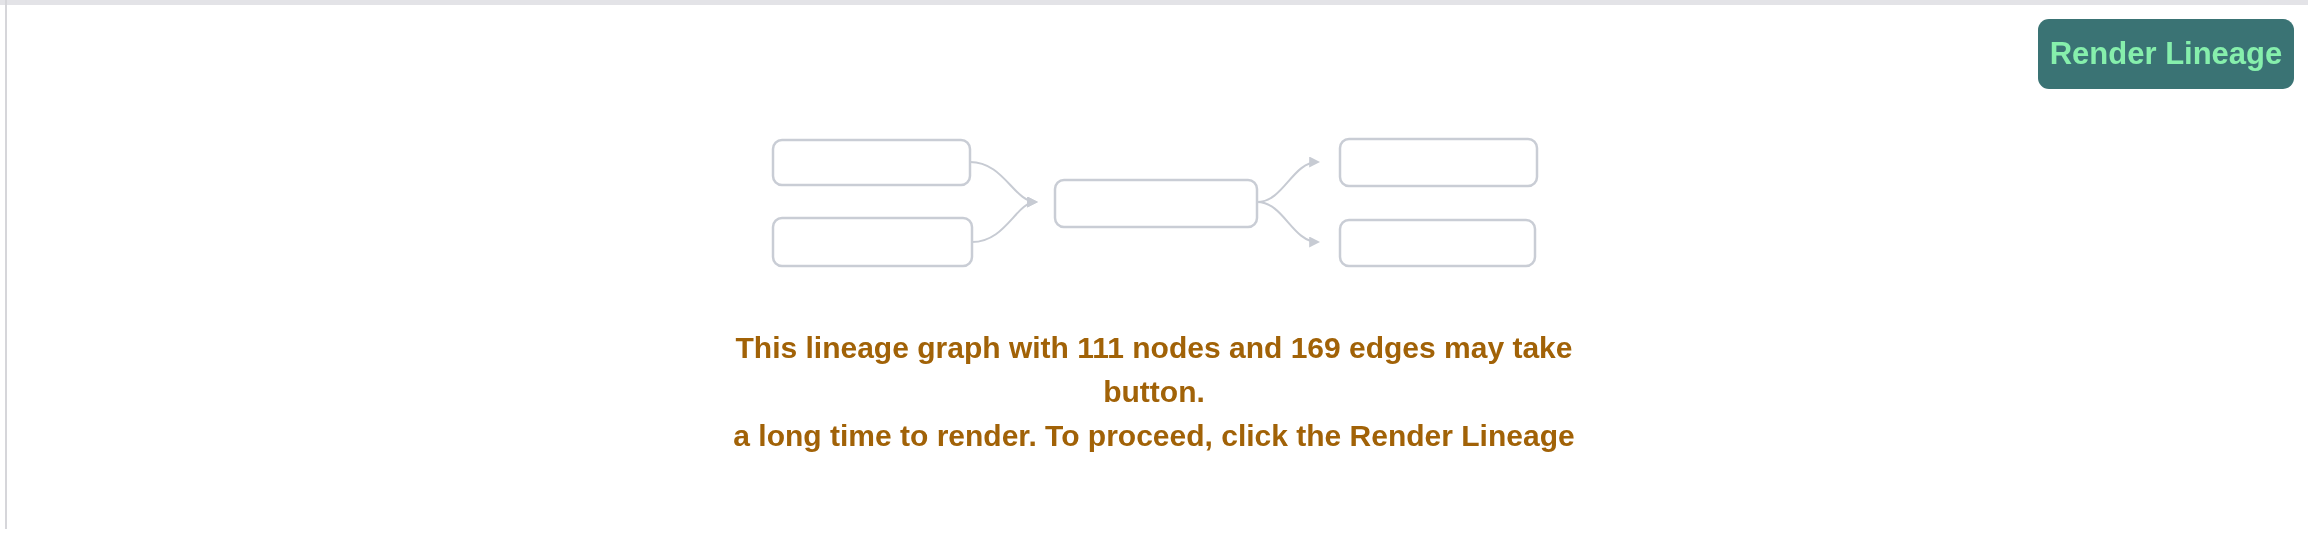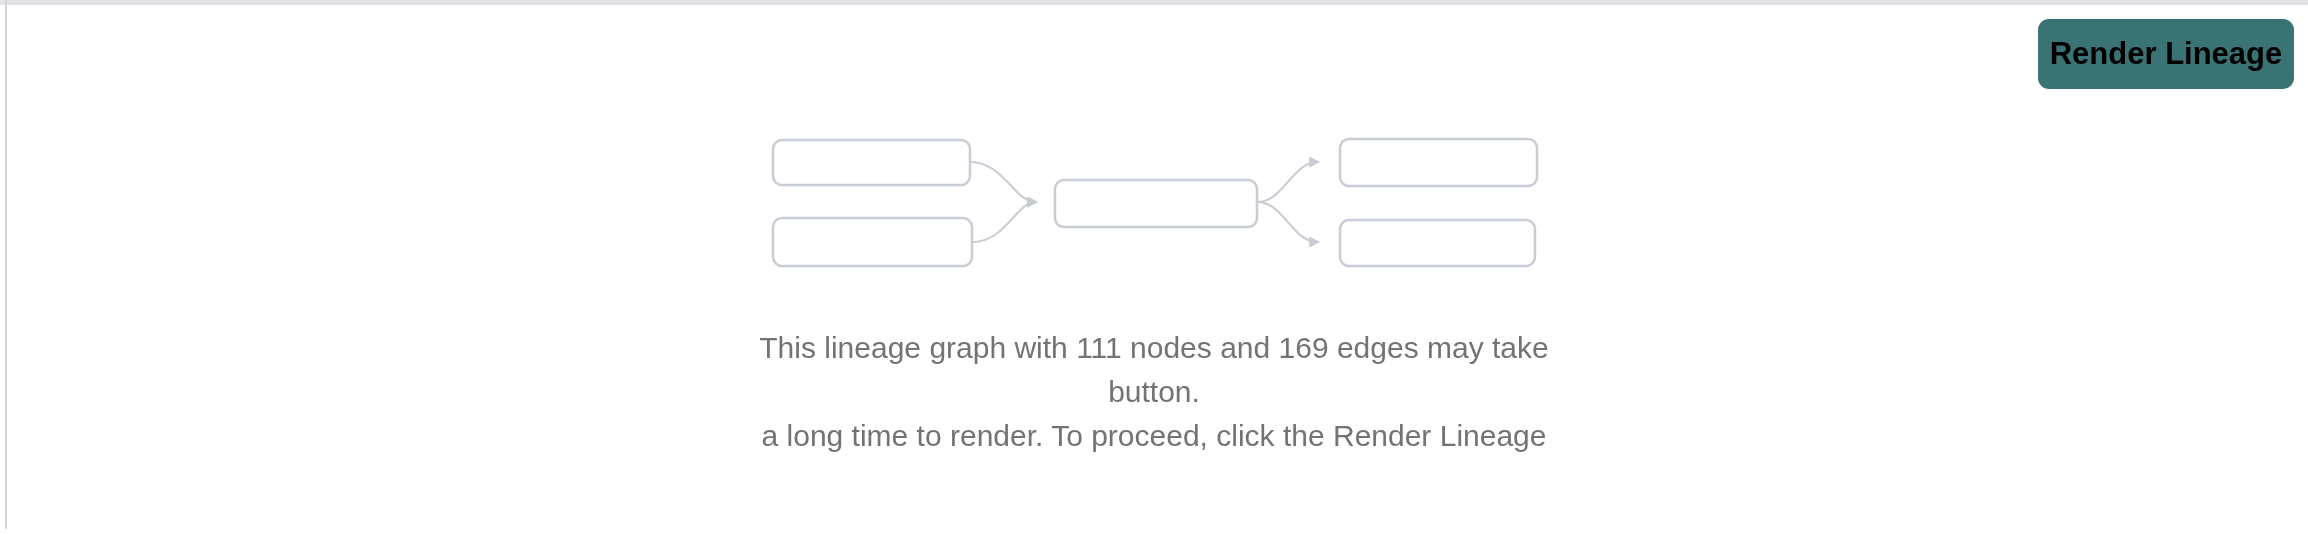--- a/index.html
+++ b/index.html
@@ -31,21 +31,21 @@
     height: 529px;
     background: #d6d6da;
   }
   .render-btn {
     position: absolute;
     left: 2038px;
     top: 19px;
     width: 256px;
     height: 70px;
     background: #3a7374;
-    color: #000000;
+    color: #86efac;
     border: none;
     border-radius: 11px;
     font-family: "Liberation Sans", sans-serif;
     font-size: 31px;
     font-weight: bold;
     text-align: center;
     line-height: 70px;
     padding: 0;
     cursor: pointer;
   }
@@ -60,23 +60,23 @@
     display: block;
     width: 770px;
     height: 145px;
   }
   .message {
     position: absolute;
     left: 0;
     top: 326px;
     width: 2308px;
     text-align: center;
-    color: #737373;
+    color: #a16207;
     font-size: 30px;
-    font-weight: normal;
+    font-weight: bold;
     line-height: 44px;
   }
 </style>
 </head>
 <body>
 
 <div class="screen">
 
   <div class="top-divider"></div>
   <div class="left-border"></div>

